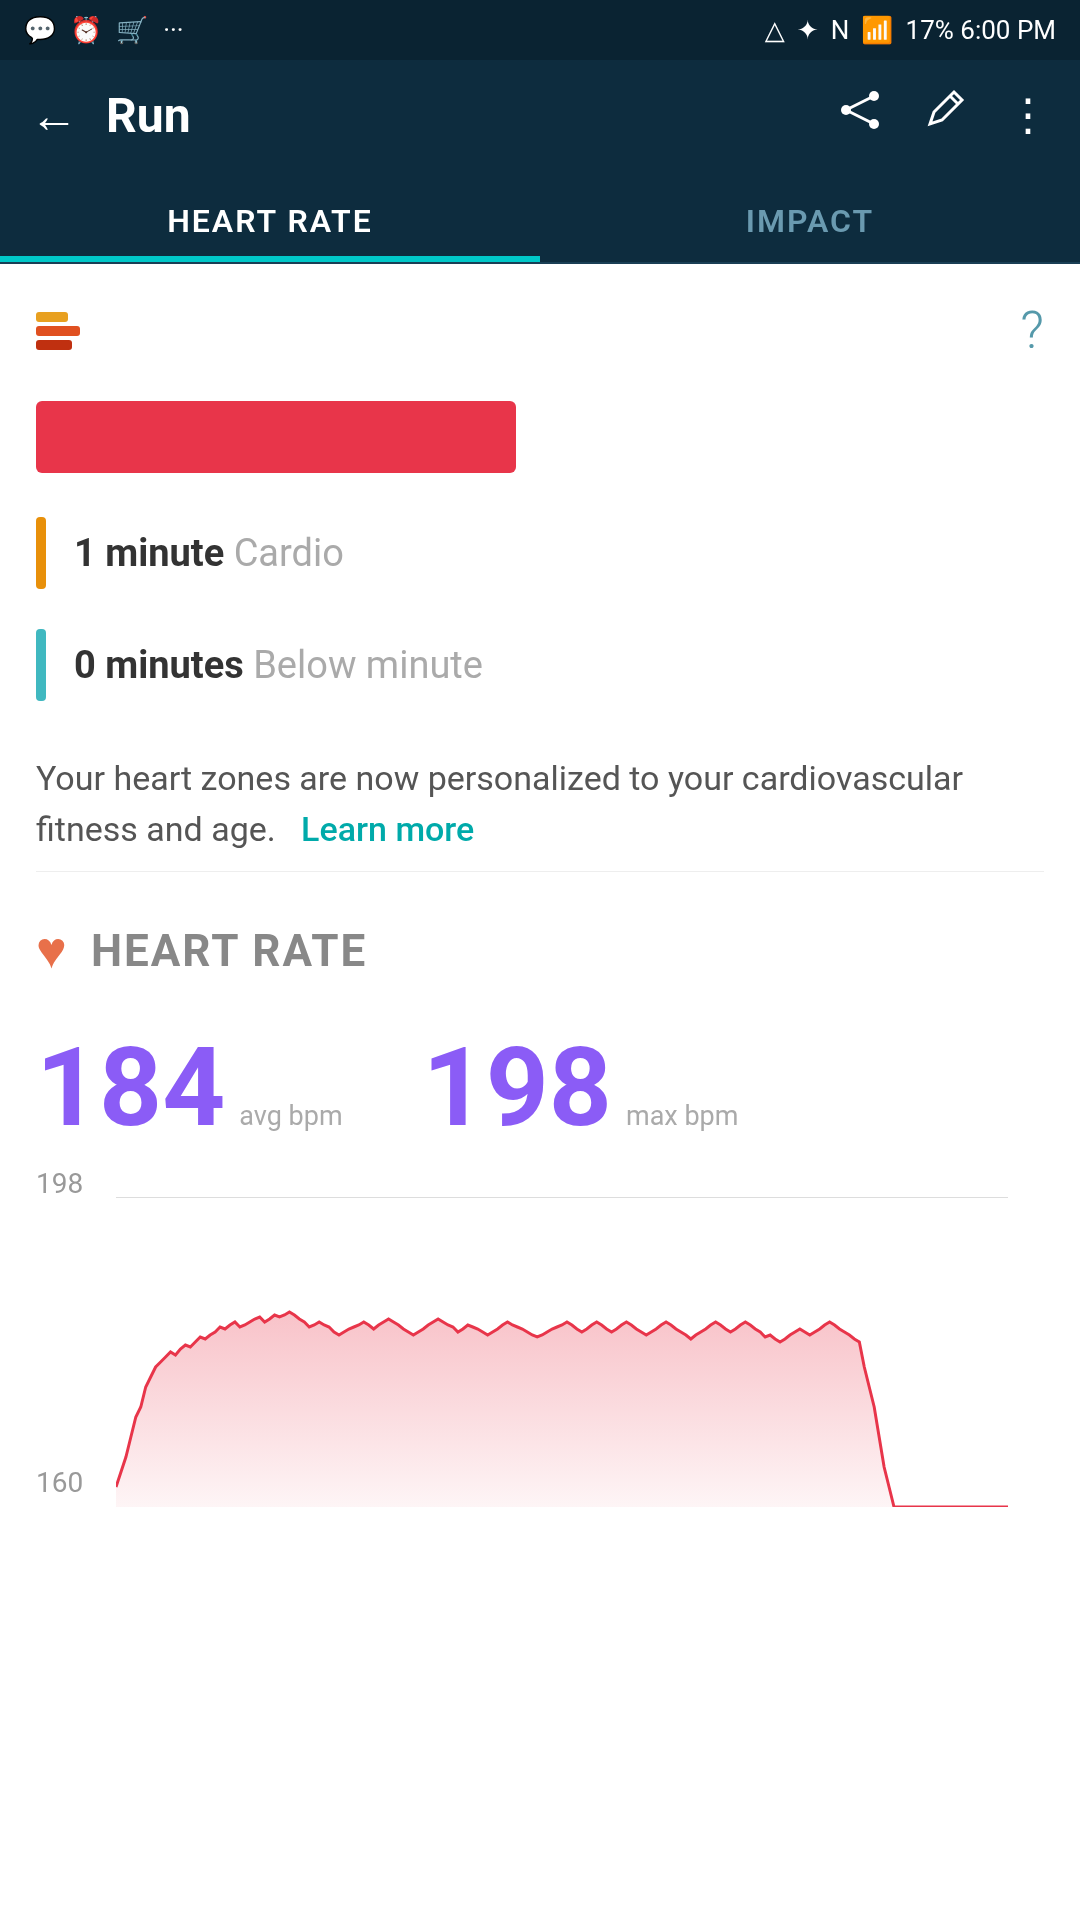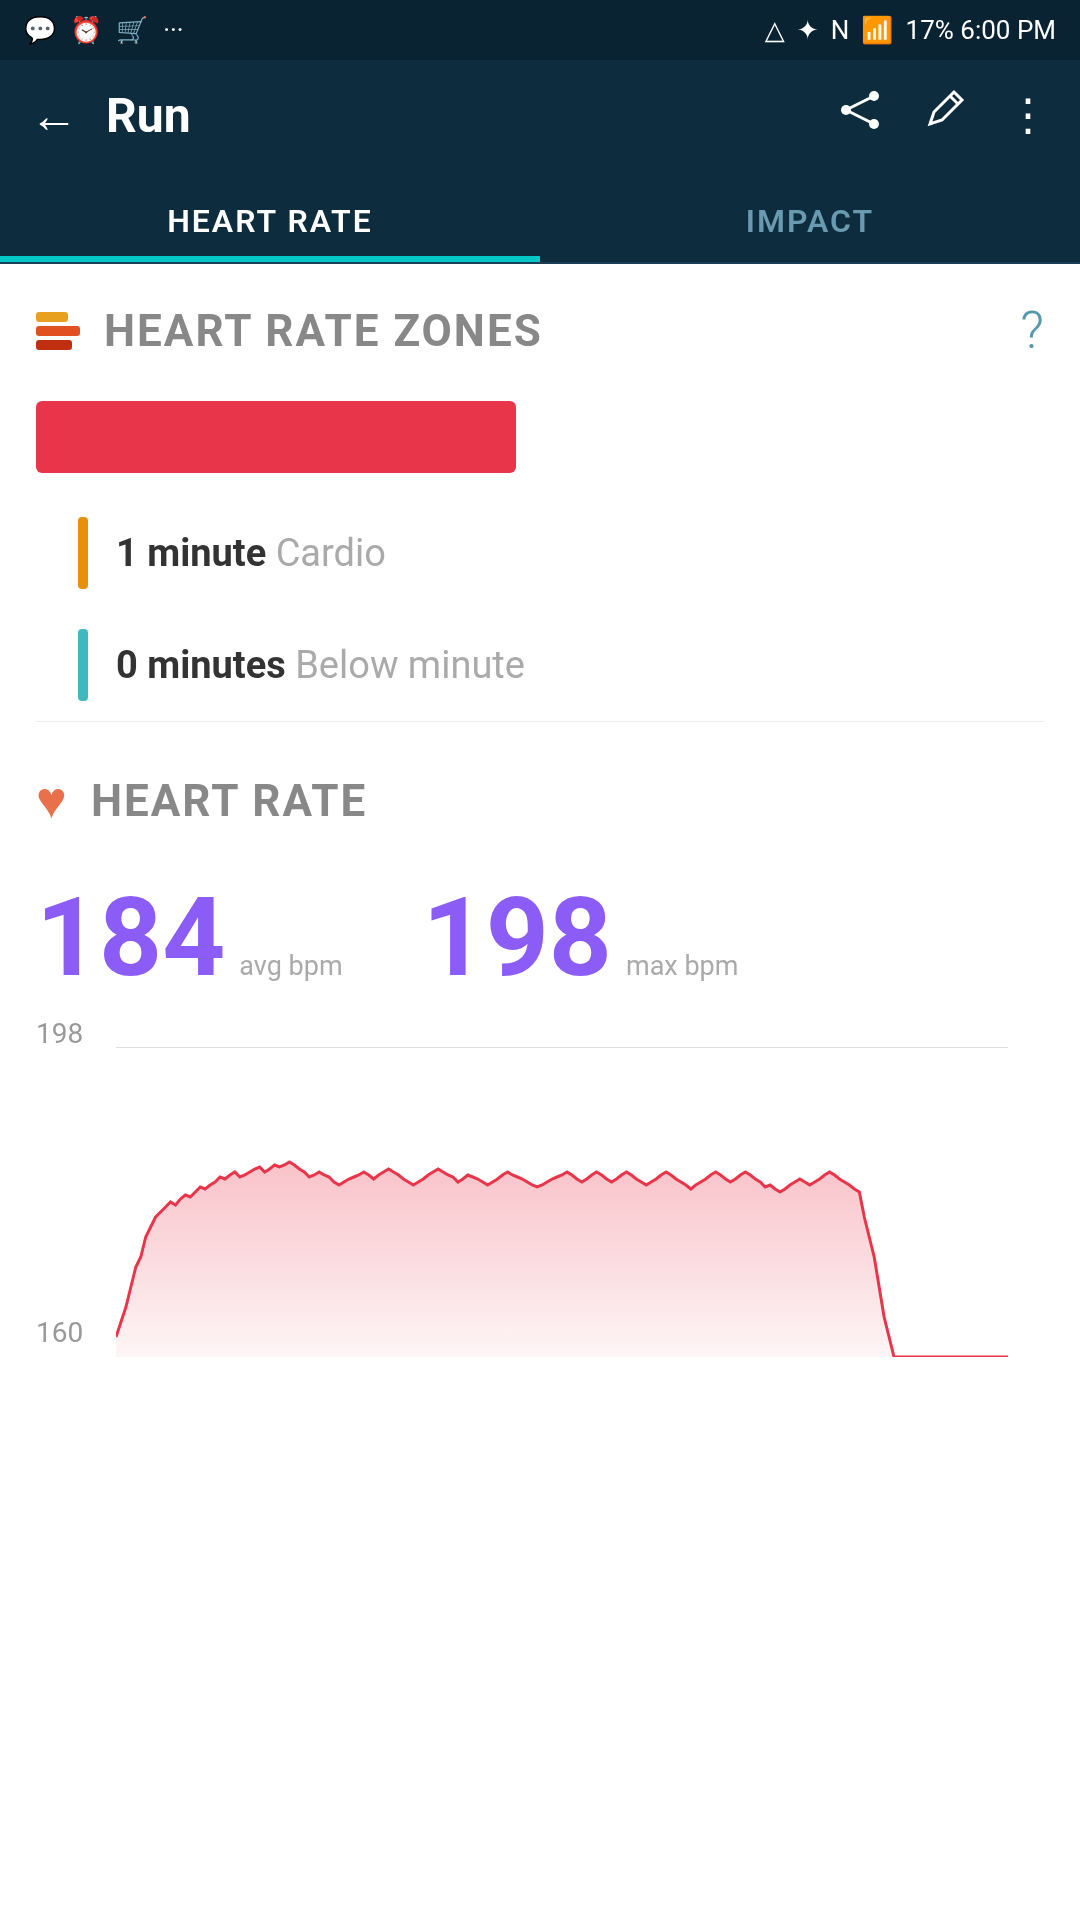--- a/index.html
+++ b/index.html
@@ -129,21 +129,20 @@
     .peak-label strong { font-weight: 700; }
     .peak-label span { color: #999; font-weight: 400; }
 
     
     .zone-row {
       display: flex;
       align-items: center;
       padding: 20px 36px;
       gap: 28px;
       border-left: 0;
-      margin-left: 42px;
     }
     .zone-bar-indicator {
       width: 10px;
       border-radius: 4px;
       flex-shrink: 0;
     }
     .zone-bar-orange { background: #e8900a; height: 72px; }
     .zone-bar-yellow { background: #c8b840; height: 72px; }
     .zone-bar-teal { background: #40b8c0; height: 72px; }
 
@@ -278,21 +277,20 @@
 
 <div class="content">
 
   <div class="section-header">
     <div class="section-header-left">
       <div class="section-icon-stack">
         <div class="stack-bar stack-bar-1"></div>
         <div class="stack-bar stack-bar-2"></div>
         <div class="stack-bar stack-bar-3"></div>
       </div>
-      <span class="section-title">HEART RATE ZONES</span>
     </div>
     <span class="help-icon">?</span>
   </div>
 
   <div class="peak-bar-row">
     <div class="peak-bar"></div>
   </div>
 
   <div class="zone-row">
     <div class="zone-bar-indicator zone-bar-orange"></div>
@@ -304,20 +302,24 @@
 
 
   <div class="zone-row">
     <div class="zone-bar-indicator zone-bar-teal"></div>
     <div class="zone-text">
       <strong>0 minutes</strong>
       <span class="zone-name"> Below minute</span>
     </div>
   </div>
 
+  <div class="info-text">
+    <span>Your heart zones are now personalized to your cardiovascular fitness and age.</span>
+    &nbsp;&nbsp;<a class="learn-more">Learn more</a>
+  </div>
 
   <div class="divider"></div>
 
   <div class="hr-section-header">
     <span class="heart-icon">♥</span>
     <span class="hr-section-title">HEART RATE</span>
   </div>
 
   <div class="bpm-stats">
     <div class="bpm-group">

